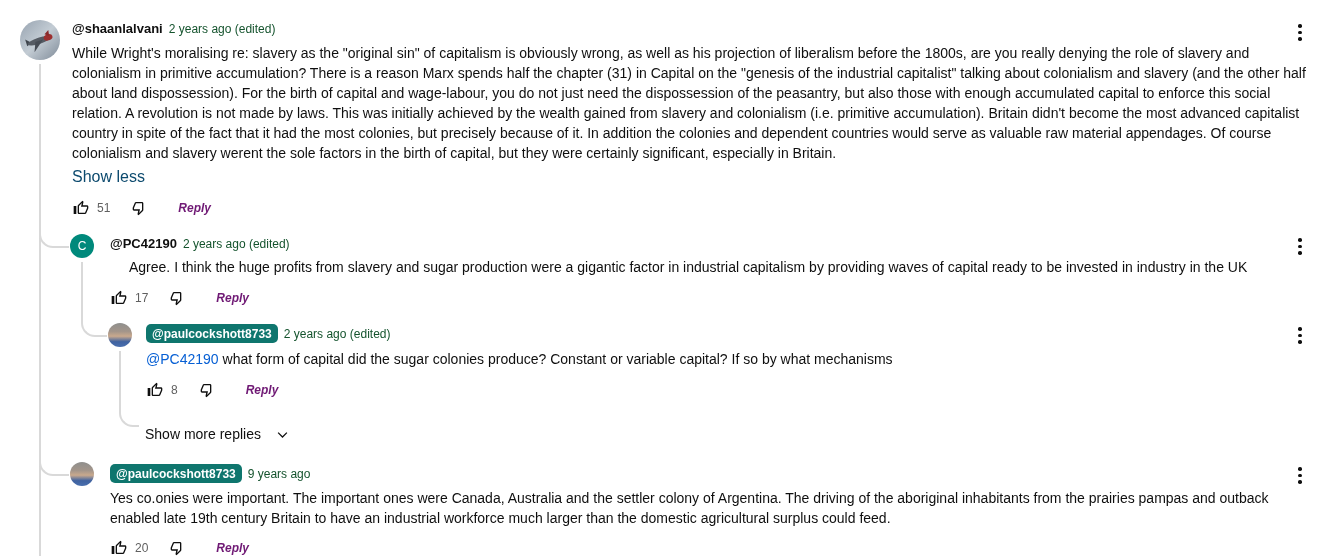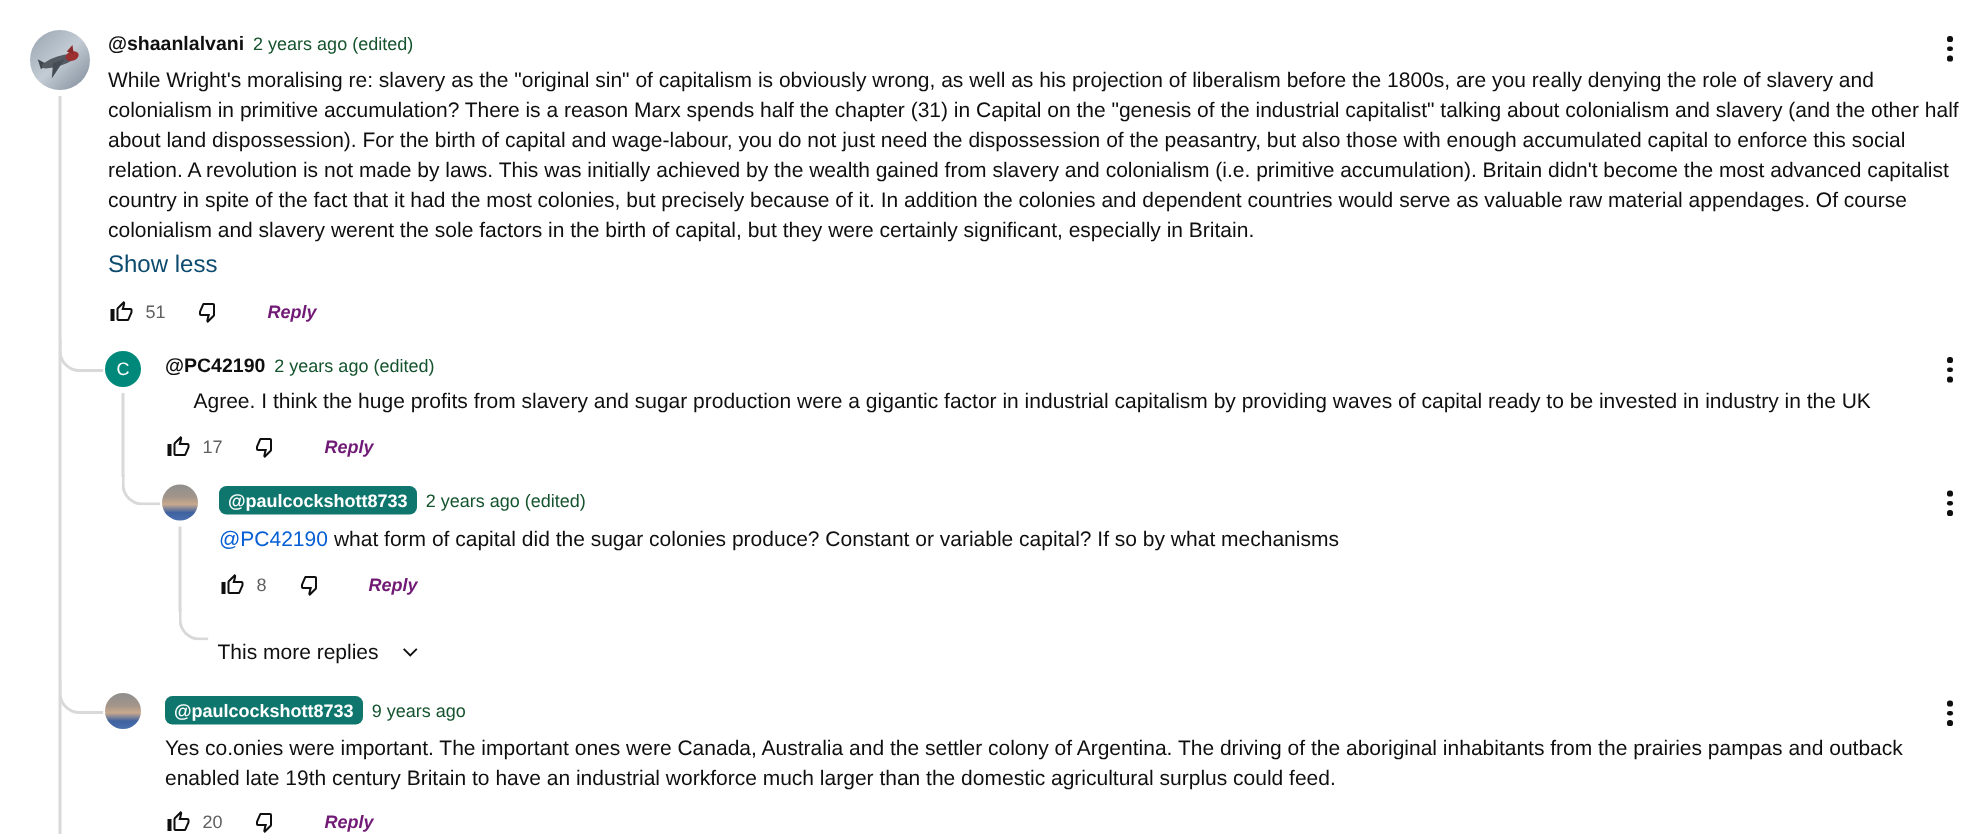--- a/index.html
+++ b/index.html
@@ -146,21 +146,21 @@
   </div>
   <span class="replybtn">Reply</span>
 </div>
 <div class="abs kebab" style="left:1291px;top:324px;">
   <span class="dot"></span>
     <span class="dot"></span>
     <span class="dot"></span>
 </div>
 
 <div class="abs smr" style="left:145px;top:426px;">
-  <span>This more replies</span>
+  <span>Show more replies</span>
   <svg width="15" height="15" viewBox="0 0 24 24">
       <path d="M5 9l7 7 7-7" fill="none" stroke="#0f0f0f" stroke-width="2"></path>
     </svg>
 </div>
 
 <div class="abs avatar photo" style="left:70px;top:462px;width:24px;height:24px;"></div>
 <div class="abs header" style="left:110px;top:464px;">
   <span class="badge">@paulcockshott8733</span>
   <span class="time">9 years ago</span>
 </div>

